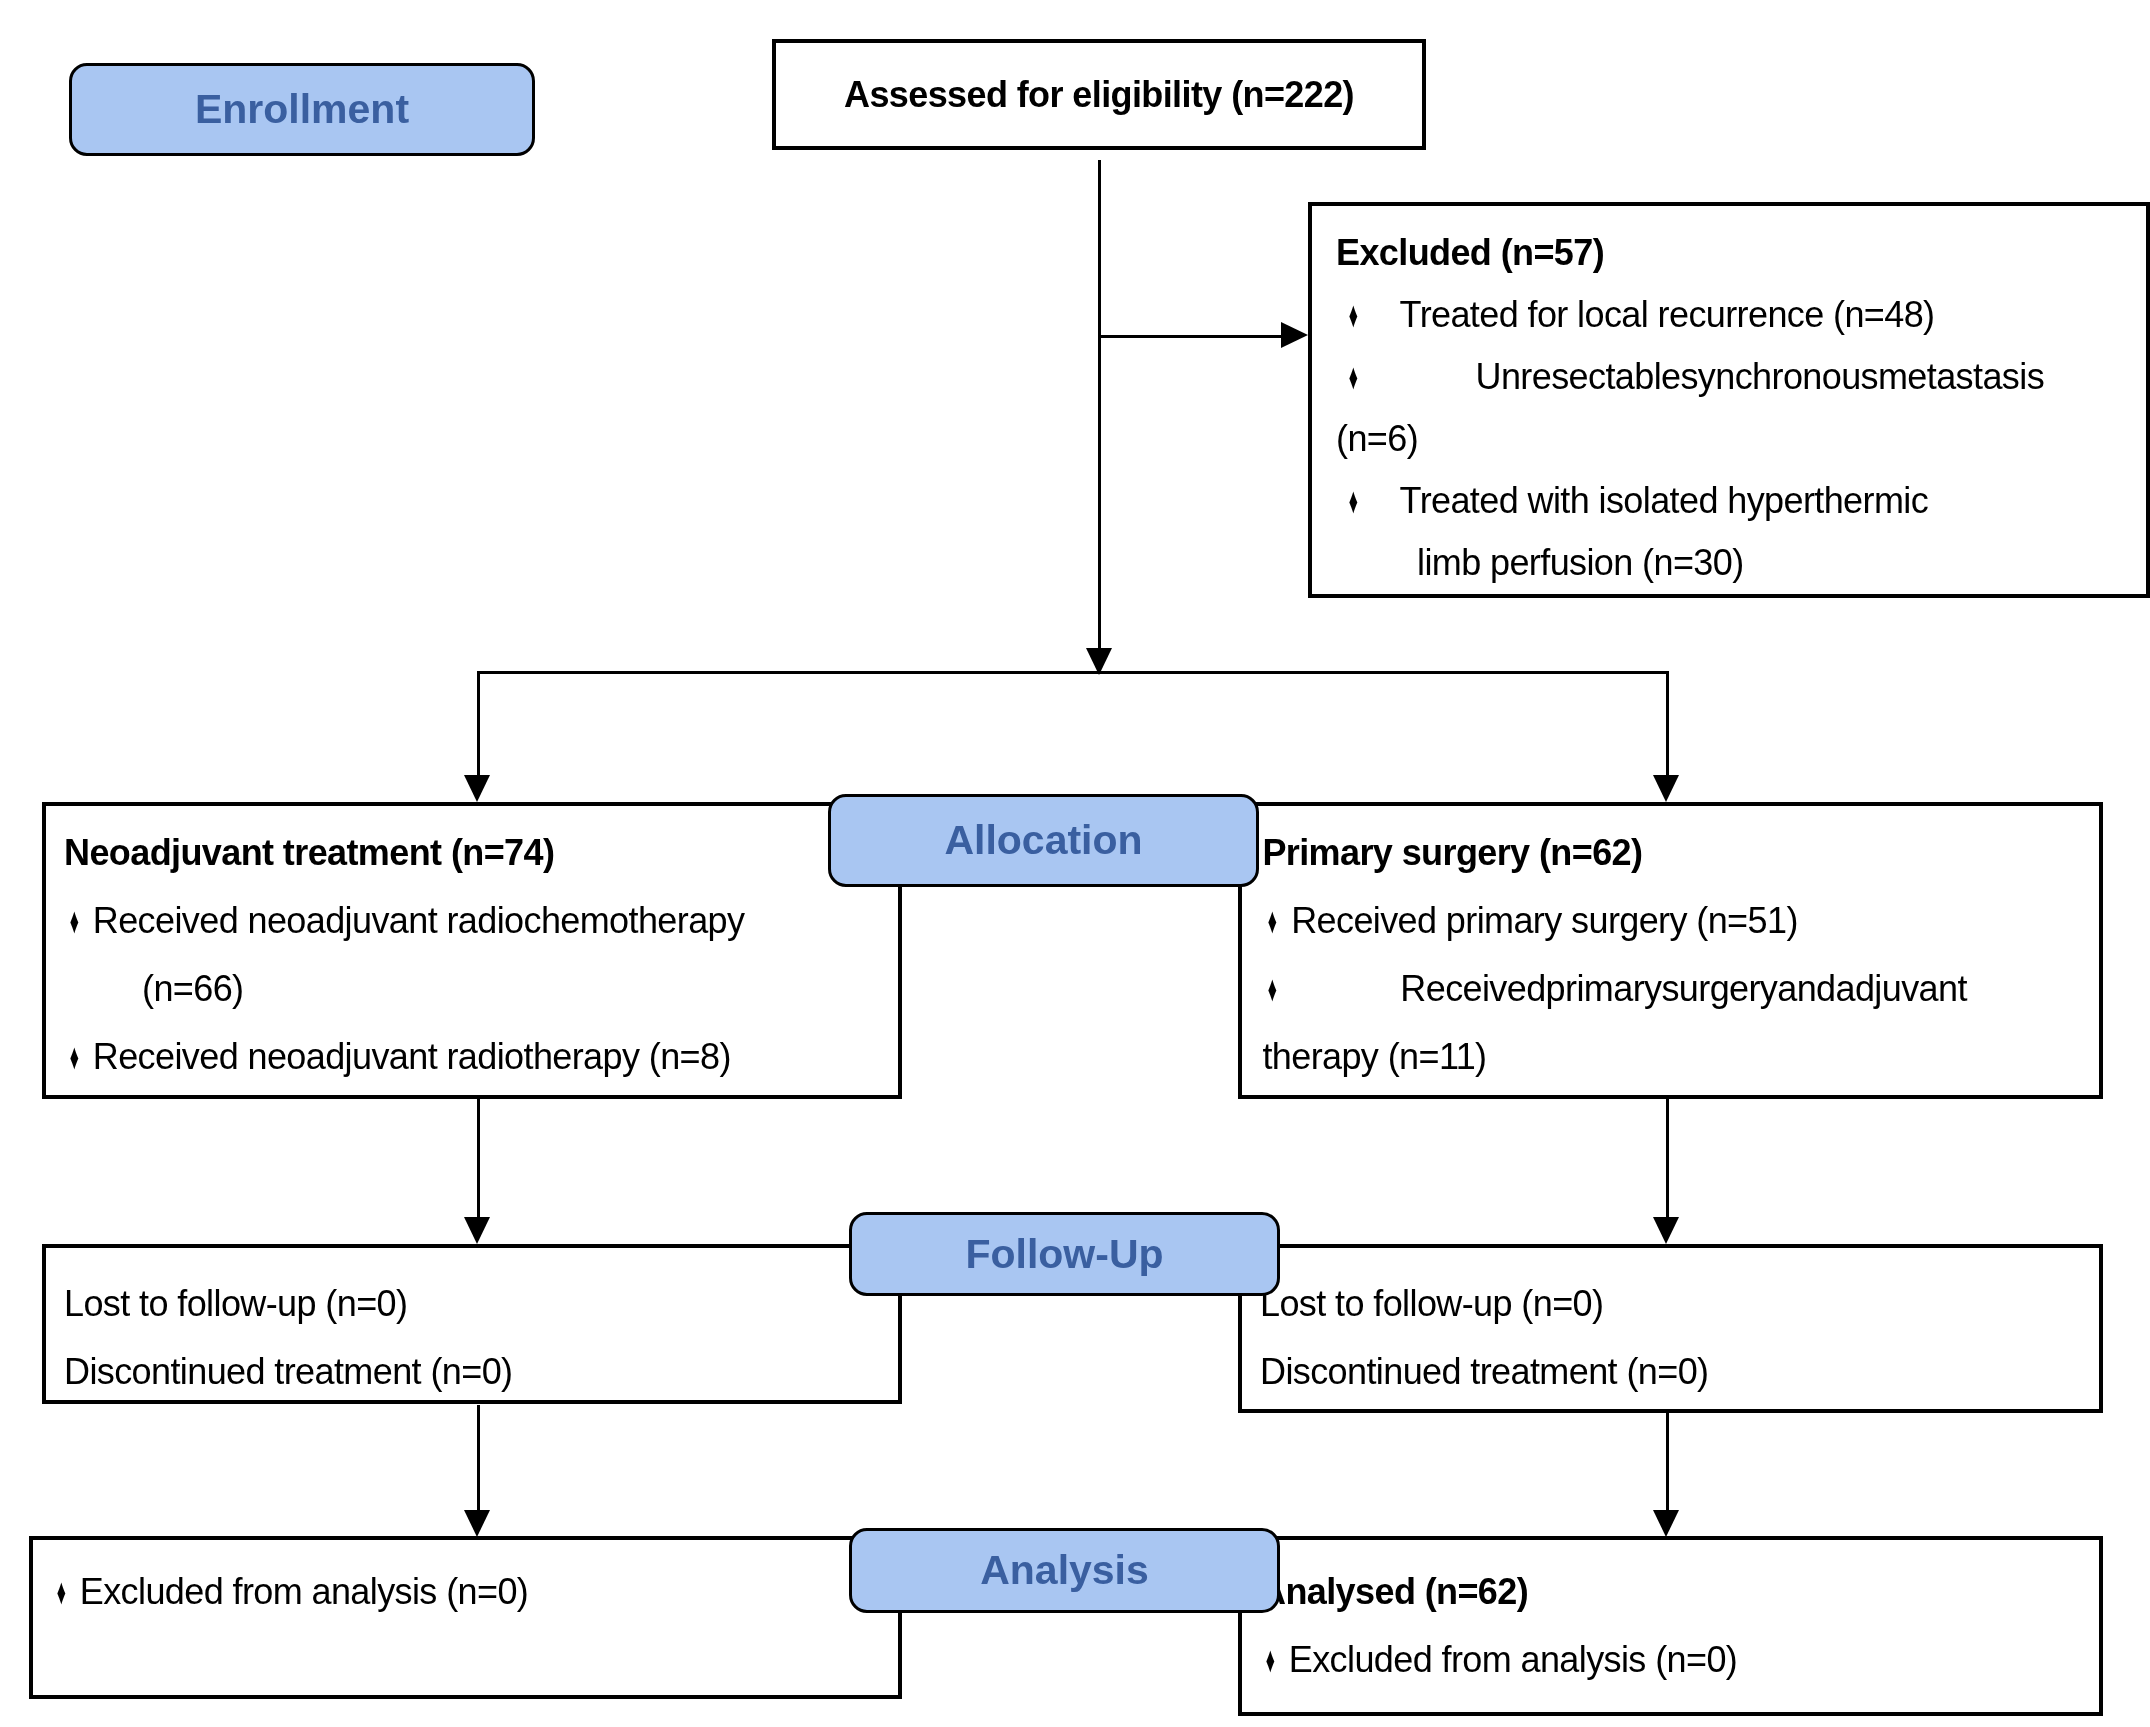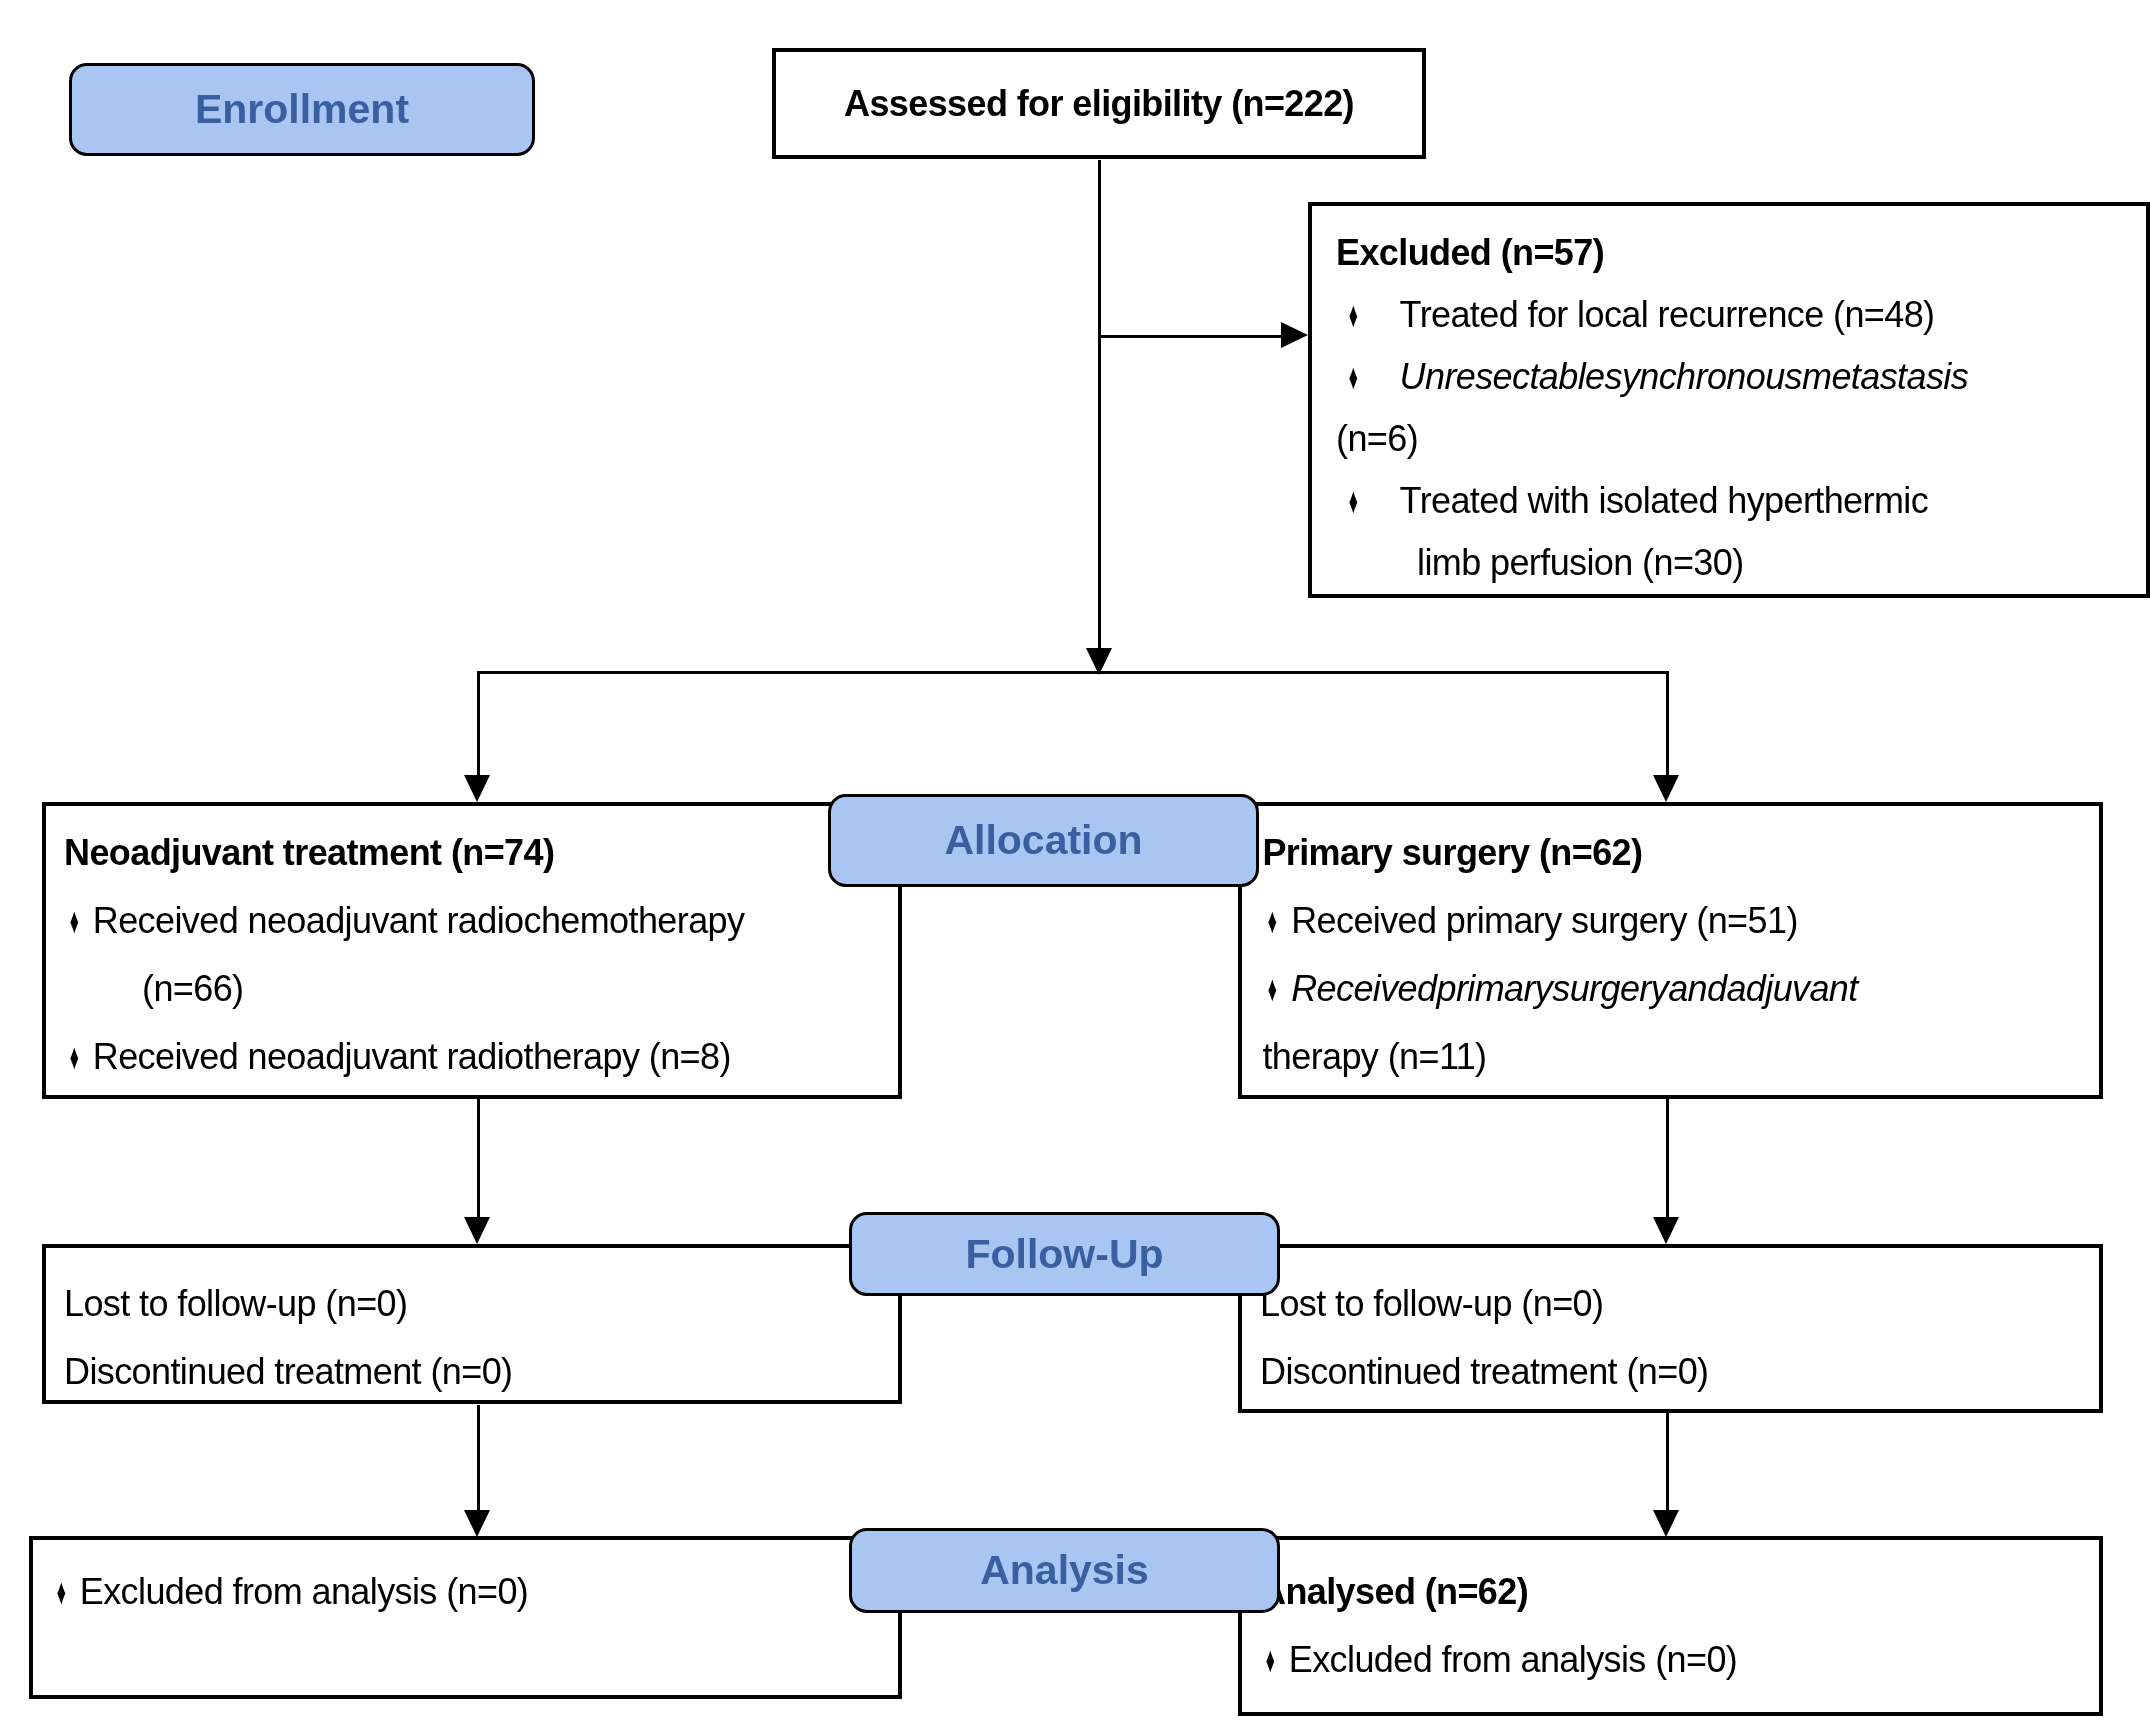--- a/index.html
+++ b/index.html
@@ -45,21 +45,21 @@
   .rect .title { font-weight: bold; }
   .center-box {
     display: flex;
     align-items: center;
     justify-content: center;
     font-weight: bold;
   }
 
   .row { white-space: nowrap; }
   .row.justify { display: flex; white-space: normal; }
-  .jwords { flex: 1; display: flex; justify-content: flex-start; font-style: italic; }
+  .jwords { flex: 1; display: flex; justify-content: center; }
 
   .bullet {
     display: inline-block;
     width: 20.4px;
     transform: scaleX(0.5);
     transform-origin: center;
     margin-right: 8.4px;
     text-align: center;
   }
   .bullet.wide-gap { margin-left: 7.2px; margin-right: 36px; }
@@ -132,21 +132,21 @@
   </div>
 
   <div class="pill" style="left:849px; top:1168px; width:431px; height:84px;">
     <span>Follow-Up</span>
   </div>
 
   <div class="pill" style="left:849px; top:1484px; width:431px; height:85px;">
     <span>Analysis</span>
   </div>
 
-  <div class="rect center-box" style="left:772px; top:48px; width:654px; height:111px; border-width:4.8px;">
+  <div class="rect center-box" style="left:772px; top:39px; width:654px; height:111px; border-width:4.8px;">
     <span>Assessed for eligibility (n=222)</span>
   </div>
 
   <div class="rect box-excluded" style="left:1308px; top:202px; width:842px; height:396px;">
     <div class="row title">Excluded (n=57)</div>
     <div class="row">
       <span class="bullet wide-gap">♦</span><span>Treated for local recurrence (n=48)</span>
     </div>
     <div class="row justify">
       <span class="bullet wide-gap">♦</span>

